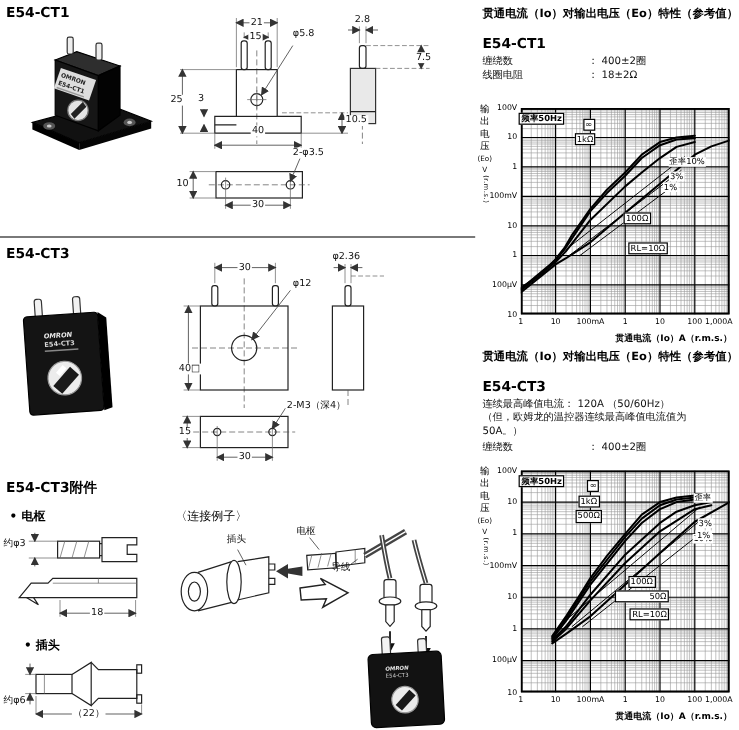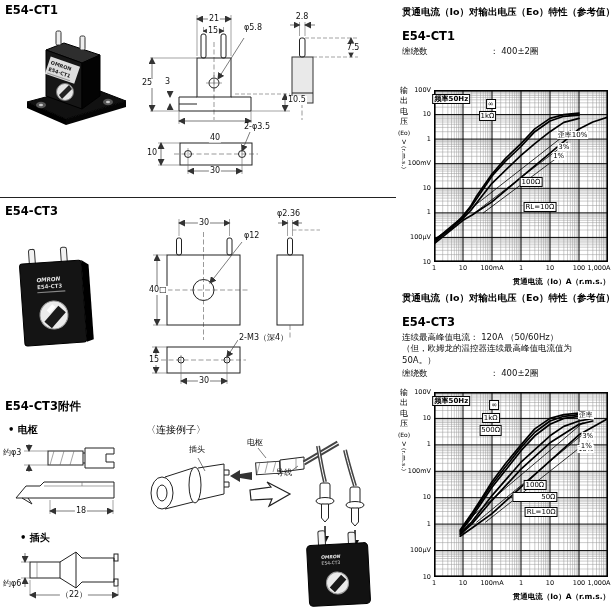--- a/index.html
+++ b/index.html
@@ -128,21 +128,21 @@
     <line x1="175" y1="17" x2="165" y2="17" class="dimln" marker-end="url(#ar1)"></line>
     <line x1="165" y1="30" x2="218" y2="30" class="extln" stroke-dasharray="4,2"></line>
     <line x1="173" y1="49" x2="218" y2="49" class="extln" stroke-dasharray="4,2"></line>
     <line x1="211" y1="30" x2="211" y2="49" class="dimln" marker-start="url(#ar1)" marker-end="url(#ar1)"></line>
   </svg>
   <span class="dim c" style="left:74px;top:11px">21</span>
   <span class="dim c" style="left:73px;top:23px">15</span>
   <span class="dim" style="left:103px;top:16px">φ5.8</span>
   <span class="dim" style="left:1px;top:71px">25</span>
   <span class="dim" style="left:24px;top:70px">3</span>
-  <span class="dim c" style="left:75px;top:130px">40</span>
+  <span class="dim c" style="left:75px;top:101px">40</span>
   <span class="dim" style="left:147px;top:88px">10.5</span>
   <span class="dim c" style="left:162px;top:9px">2.8</span>
   <span class="dim c" style="left:213px;top:40px">7.5</span>
   <span class="dim" style="left:6px;top:141px">10</span>
   <span class="dim c" style="left:75px;top:163px">30</span>
   <span class="dim" style="left:103px;top:115px">2-φ3.5</span>
 </div>
 
 <div class="divider"></div>
 
@@ -205,21 +205,21 @@
     <line x1="19" y1="137" x2="4" y2="137" class="extln"></line>
       <line x1="19" y1="163" x2="4" y2="163" class="extln"></line>
     <line x1="8" y1="137" x2="8" y2="163" class="dimln" marker-start="url(#ar2)" marker-end="url(#ar2)"></line>
     <line x1="33" y1="155" x2="33" y2="174" class="extln"></line>
       <line x1="79" y1="155" x2="79" y2="174" class="extln"></line>
     <line x1="33" y1="171" x2="79" y2="171" class="dimln" marker-start="url(#ar2)" marker-end="url(#ar2)"></line>
     <line x1="79" y1="147" x2="90" y2="130" class="dimln" marker-start="url(#ar2)"></line>
   </svg>
   <span class="dim c" style="left:56px;top:13px">30</span>
   <span class="dim" style="left:95px;top:22px">φ12</span>
-  <span class="dim" style="left:0px;top:76px">40□</span>
+  <span class="dim" style="left:0px;top:93px">40□</span>
   <span class="dim" style="left:128px;top:0px">φ2.36</span>
   <span class="dim" style="left:0px;top:146px">15</span>
   <span class="dim c" style="left:56px;top:171px">30</span>
   <span class="dim" style="left:90px;top:124px">2-M3（深4）</span>
 </div>
 
 <div class="hd" style="left:5px;top:399px">E54-CT3附件</div>
 <div class="bullet" style="left:8px;top:423px">• 电枢</div>
 <div class="bullet" style="left:20px;top:531px">• 插头</div>
 <div class="hd2" style="left:146px;top:423px">〈连接例子〉</div>
@@ -331,20 +331,21 @@
   </svg>
   <span class="dim" style="left:50px;top:8px;background:transparent">插头</span>
   <span class="dim" style="left:108px;top:1px;background:transparent">电枢</span>
   <span class="dim" style="left:137px;top:31px;background:transparent">导线</span>
 </div>
 
 <div class="sec-title" style="left:402px;top:6px">贯通电流（Io）对输出电压（Eo）特性（参考值）</div>
 <div class="sec-model" style="left:402px;top:29px">E54-CT1</div>
 <div class="specwrap" style="left:402px;top:45px">
   <div class="spec"><span class="sl">缠绕数</span><span>： 400±2圈</span></div>
+  <div class="spec"><span class="sl">线圈电阻</span><span>： 18±2Ω</span></div>
 </div>
 
 <div class="chart" style="left:398px;top:84px;height:200px">
   <div class="ycol">
       <div class="ych">输</div>
       <div class="ych">出</div>
       <div class="ych">电</div>
       <div class="ych">压</div>
       <div class="yunit">(Eo)</div>
       <div class="yunit">V</div>

